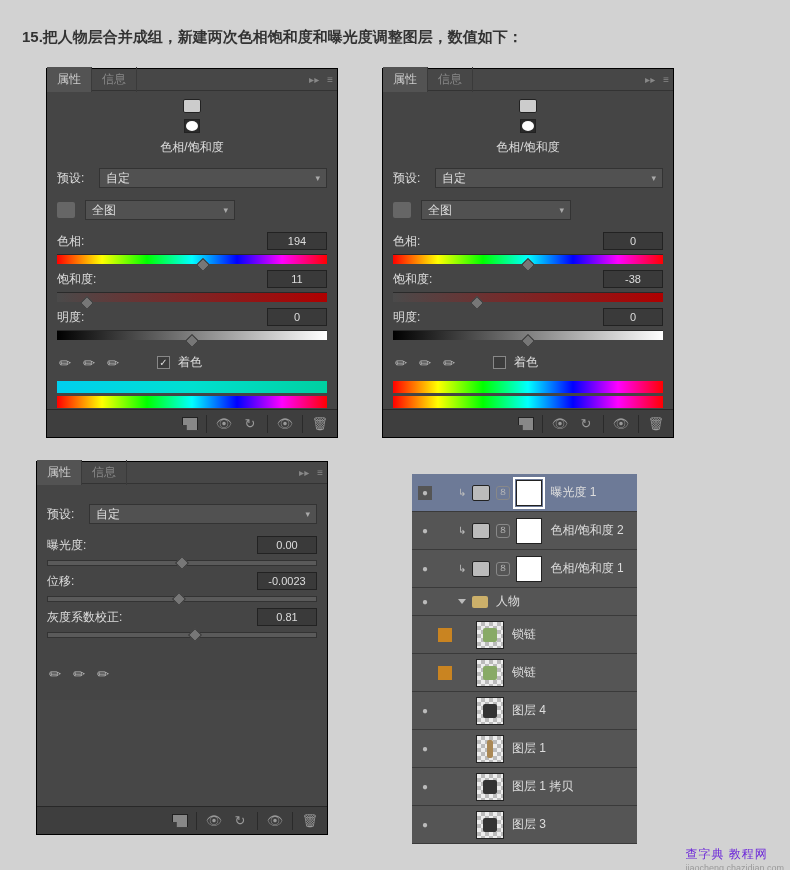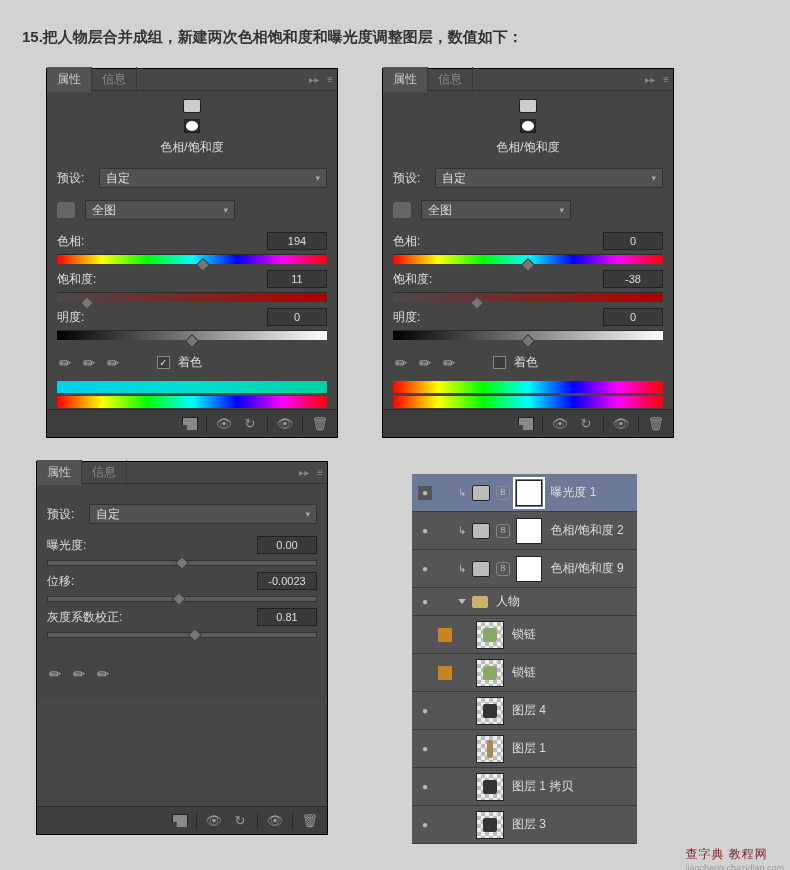--- a/index.html
+++ b/index.html
@@ -68,21 +68,21 @@
   .triangle { width: 0; height: 0; border-top: 5px solid #bbb; border-left: 4px solid transparent; border-right: 4px solid transparent; display: inline-block; }
   .indent { width: 12px; }
   .fx-sq { width: 14px; height: 14px; background: #c98421; }
   .thumb { width: 28px; height: 28px; border: 1px solid #222; display: inline-block; position: relative; }
   .thumb.checker { background: repeating-conic-gradient(#bbb 0 25%, #eee 0 50%) 0 0/8px 8px; }
   .thumb .blob { position: absolute; inset: 6px; background: #8a6; border-radius: 2px; }
   .thumb .blob.b { background: #333; }
   .thumb .blob.c { inset: 4px 10px 4px 10px; background: #a85; }
   .lname { margin-left: 2px; }
   .watermark { position: absolute; right: 6px; top: 846px; font-size: 12px; color: #8e8e8e; }
-  .watermark .brand { color: #7f1d1d; letter-spacing: 1px; }
+  .watermark .brand { color: #6d28d9; letter-spacing: 1px; }
   .watermark .sub { font-size: 9px; color: #9a9a9a; display: block; text-align: right; }
 </style>
 </head>
 <body>
 
 <div class="page-title">15.把人物层合并成组，新建两次色相饱和度和曝光度调整图层，数值如下：</div>
 
 <div class="panel p1">
   <div class="tab-bar">
     <div class="tab active">属性</div>
@@ -324,21 +324,21 @@
     <span class="mask-thumb"></span>
     <span class="lname">色相/饱和度 2</span>
   </div>
   <div class="layer-row">
     <span class="eye"></span>
     <span class="spacer"></span>
       <span style="color:#bbb;font-size:10px">↳</span>
     <span class="adj-icon"></span>
     <span class="link-icon"></span>
     <span class="mask-thumb"></span>
-    <span class="lname">色相/饱和度 9</span>
+    <span class="lname">色相/饱和度 1</span>
   </div>
   <div class="layer-row group">
     <span class="eye"></span>
     <span class="spacer"></span>
     <span class="triangle"></span>
     <span class="folder-icon"></span>
     <span class="lname">人物</span>
   </div>
   <div class="layer-row">
     <span class="eye off"></span>

